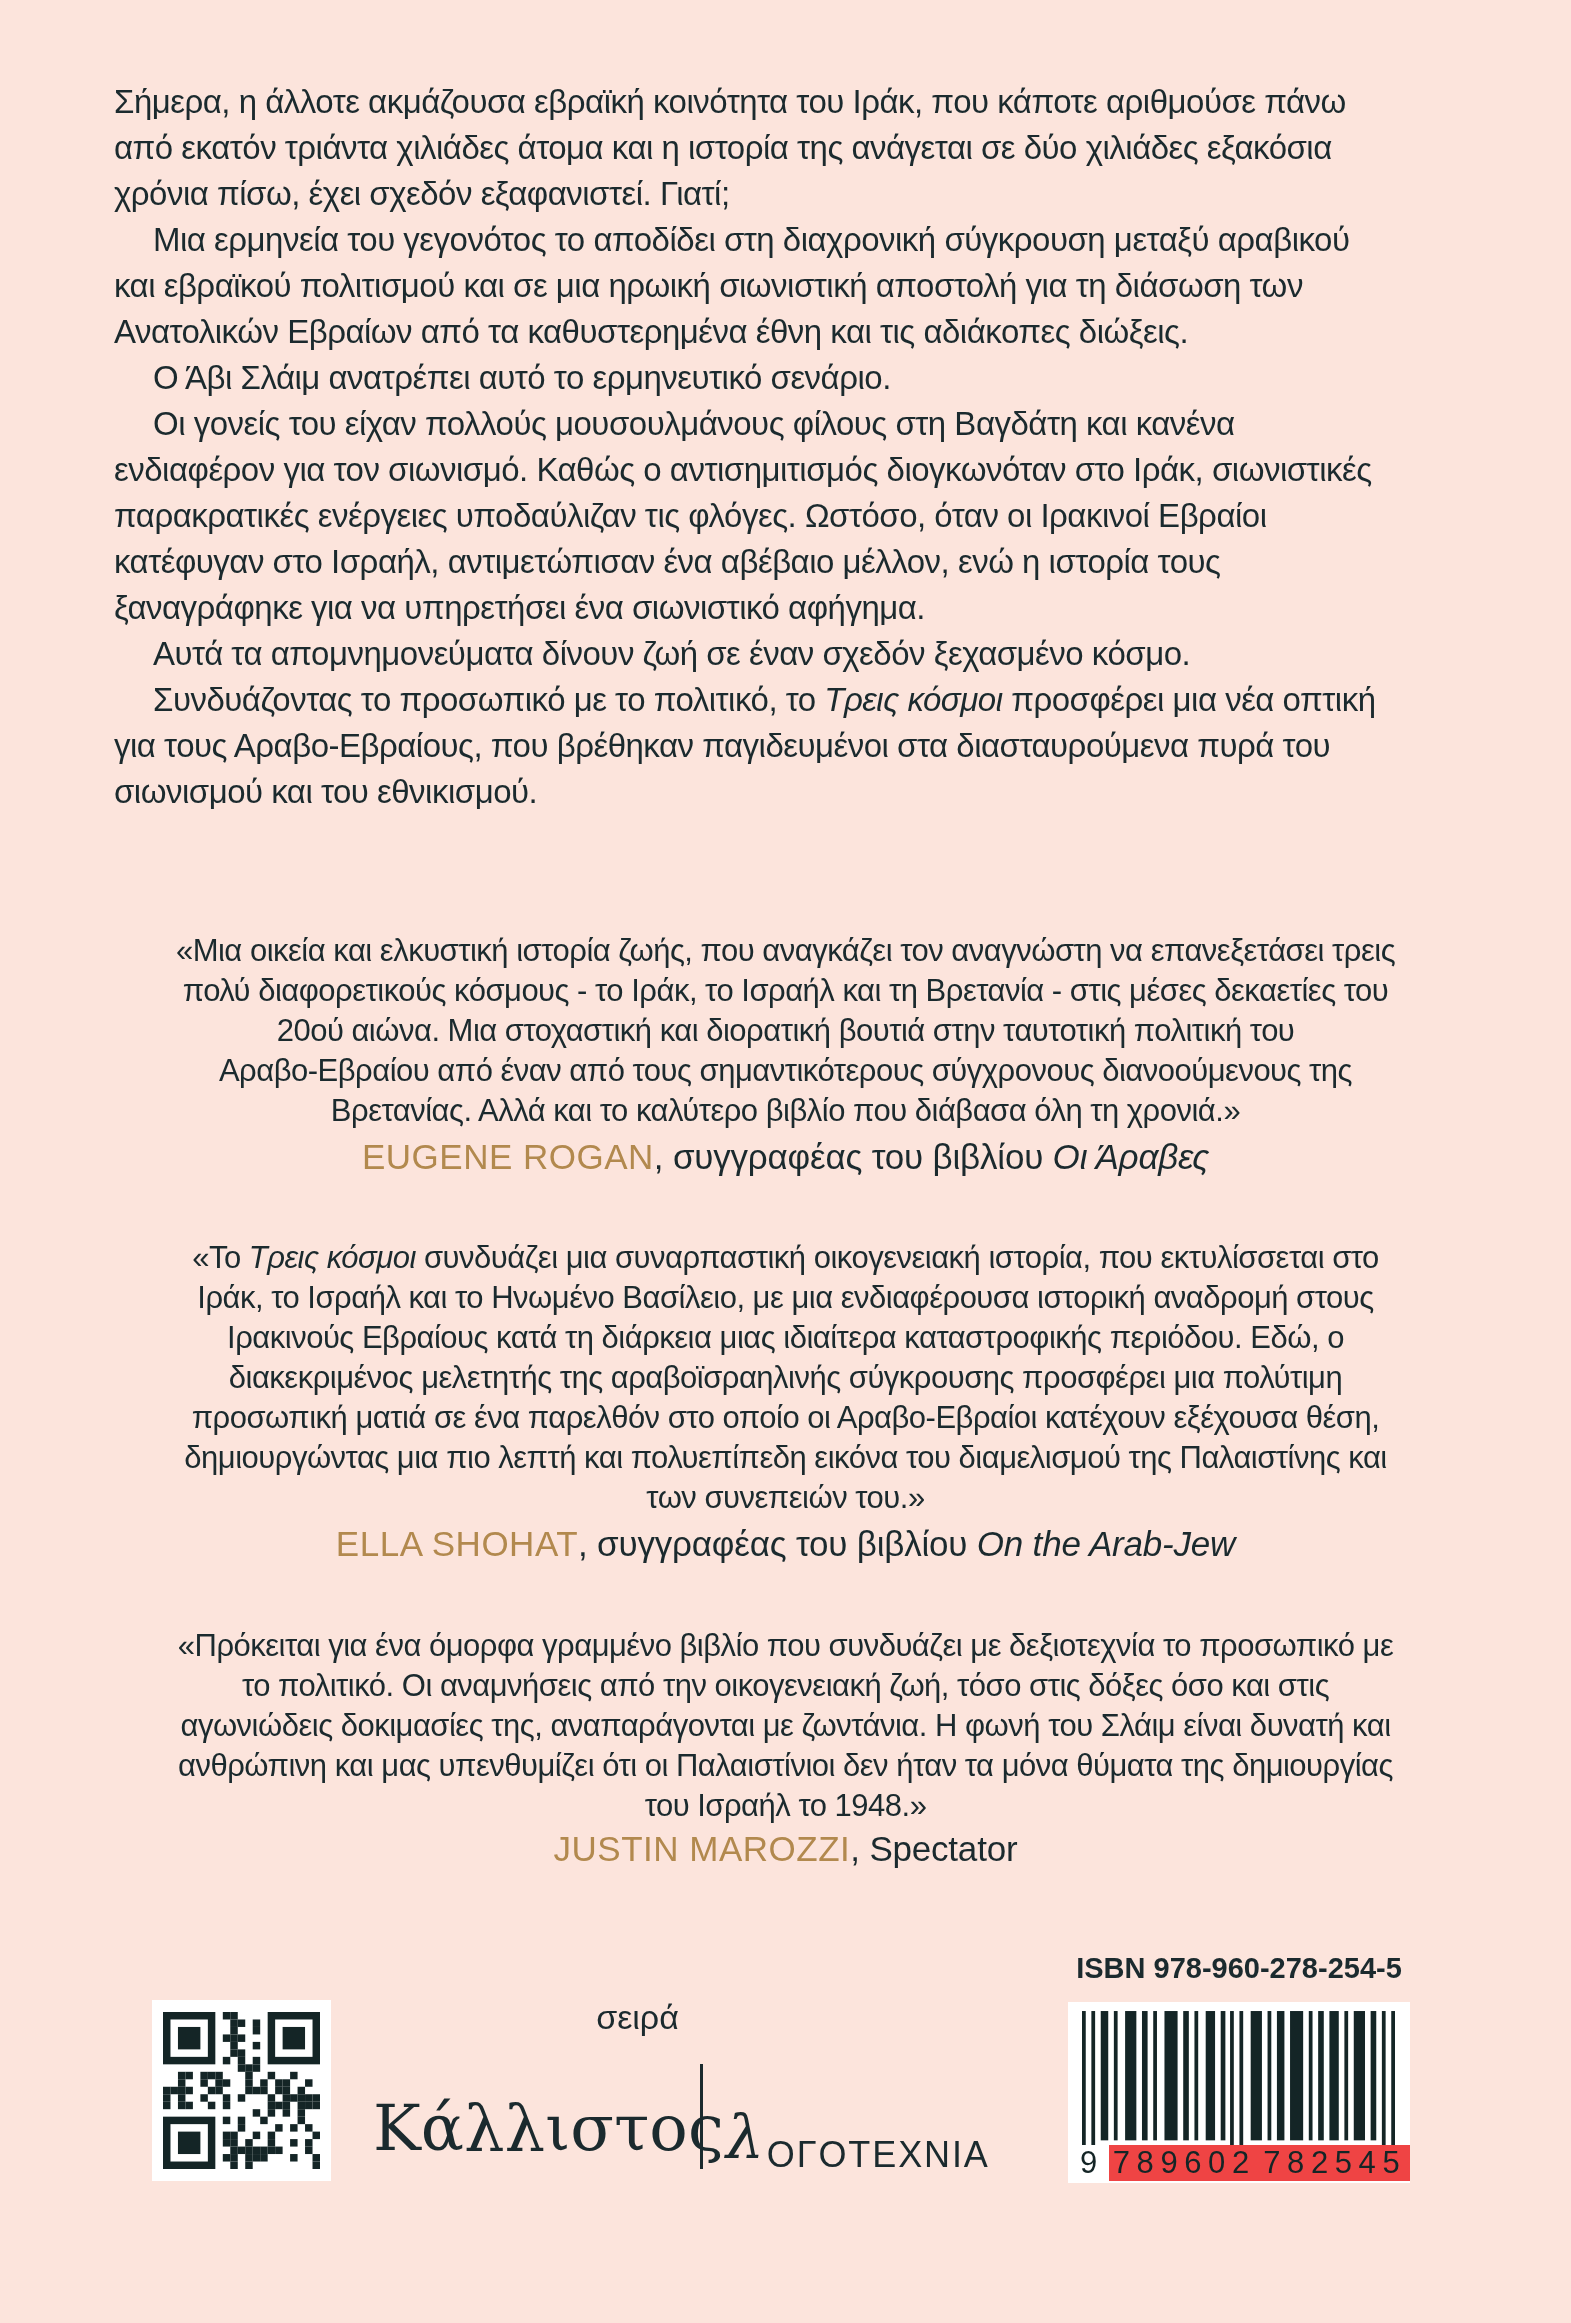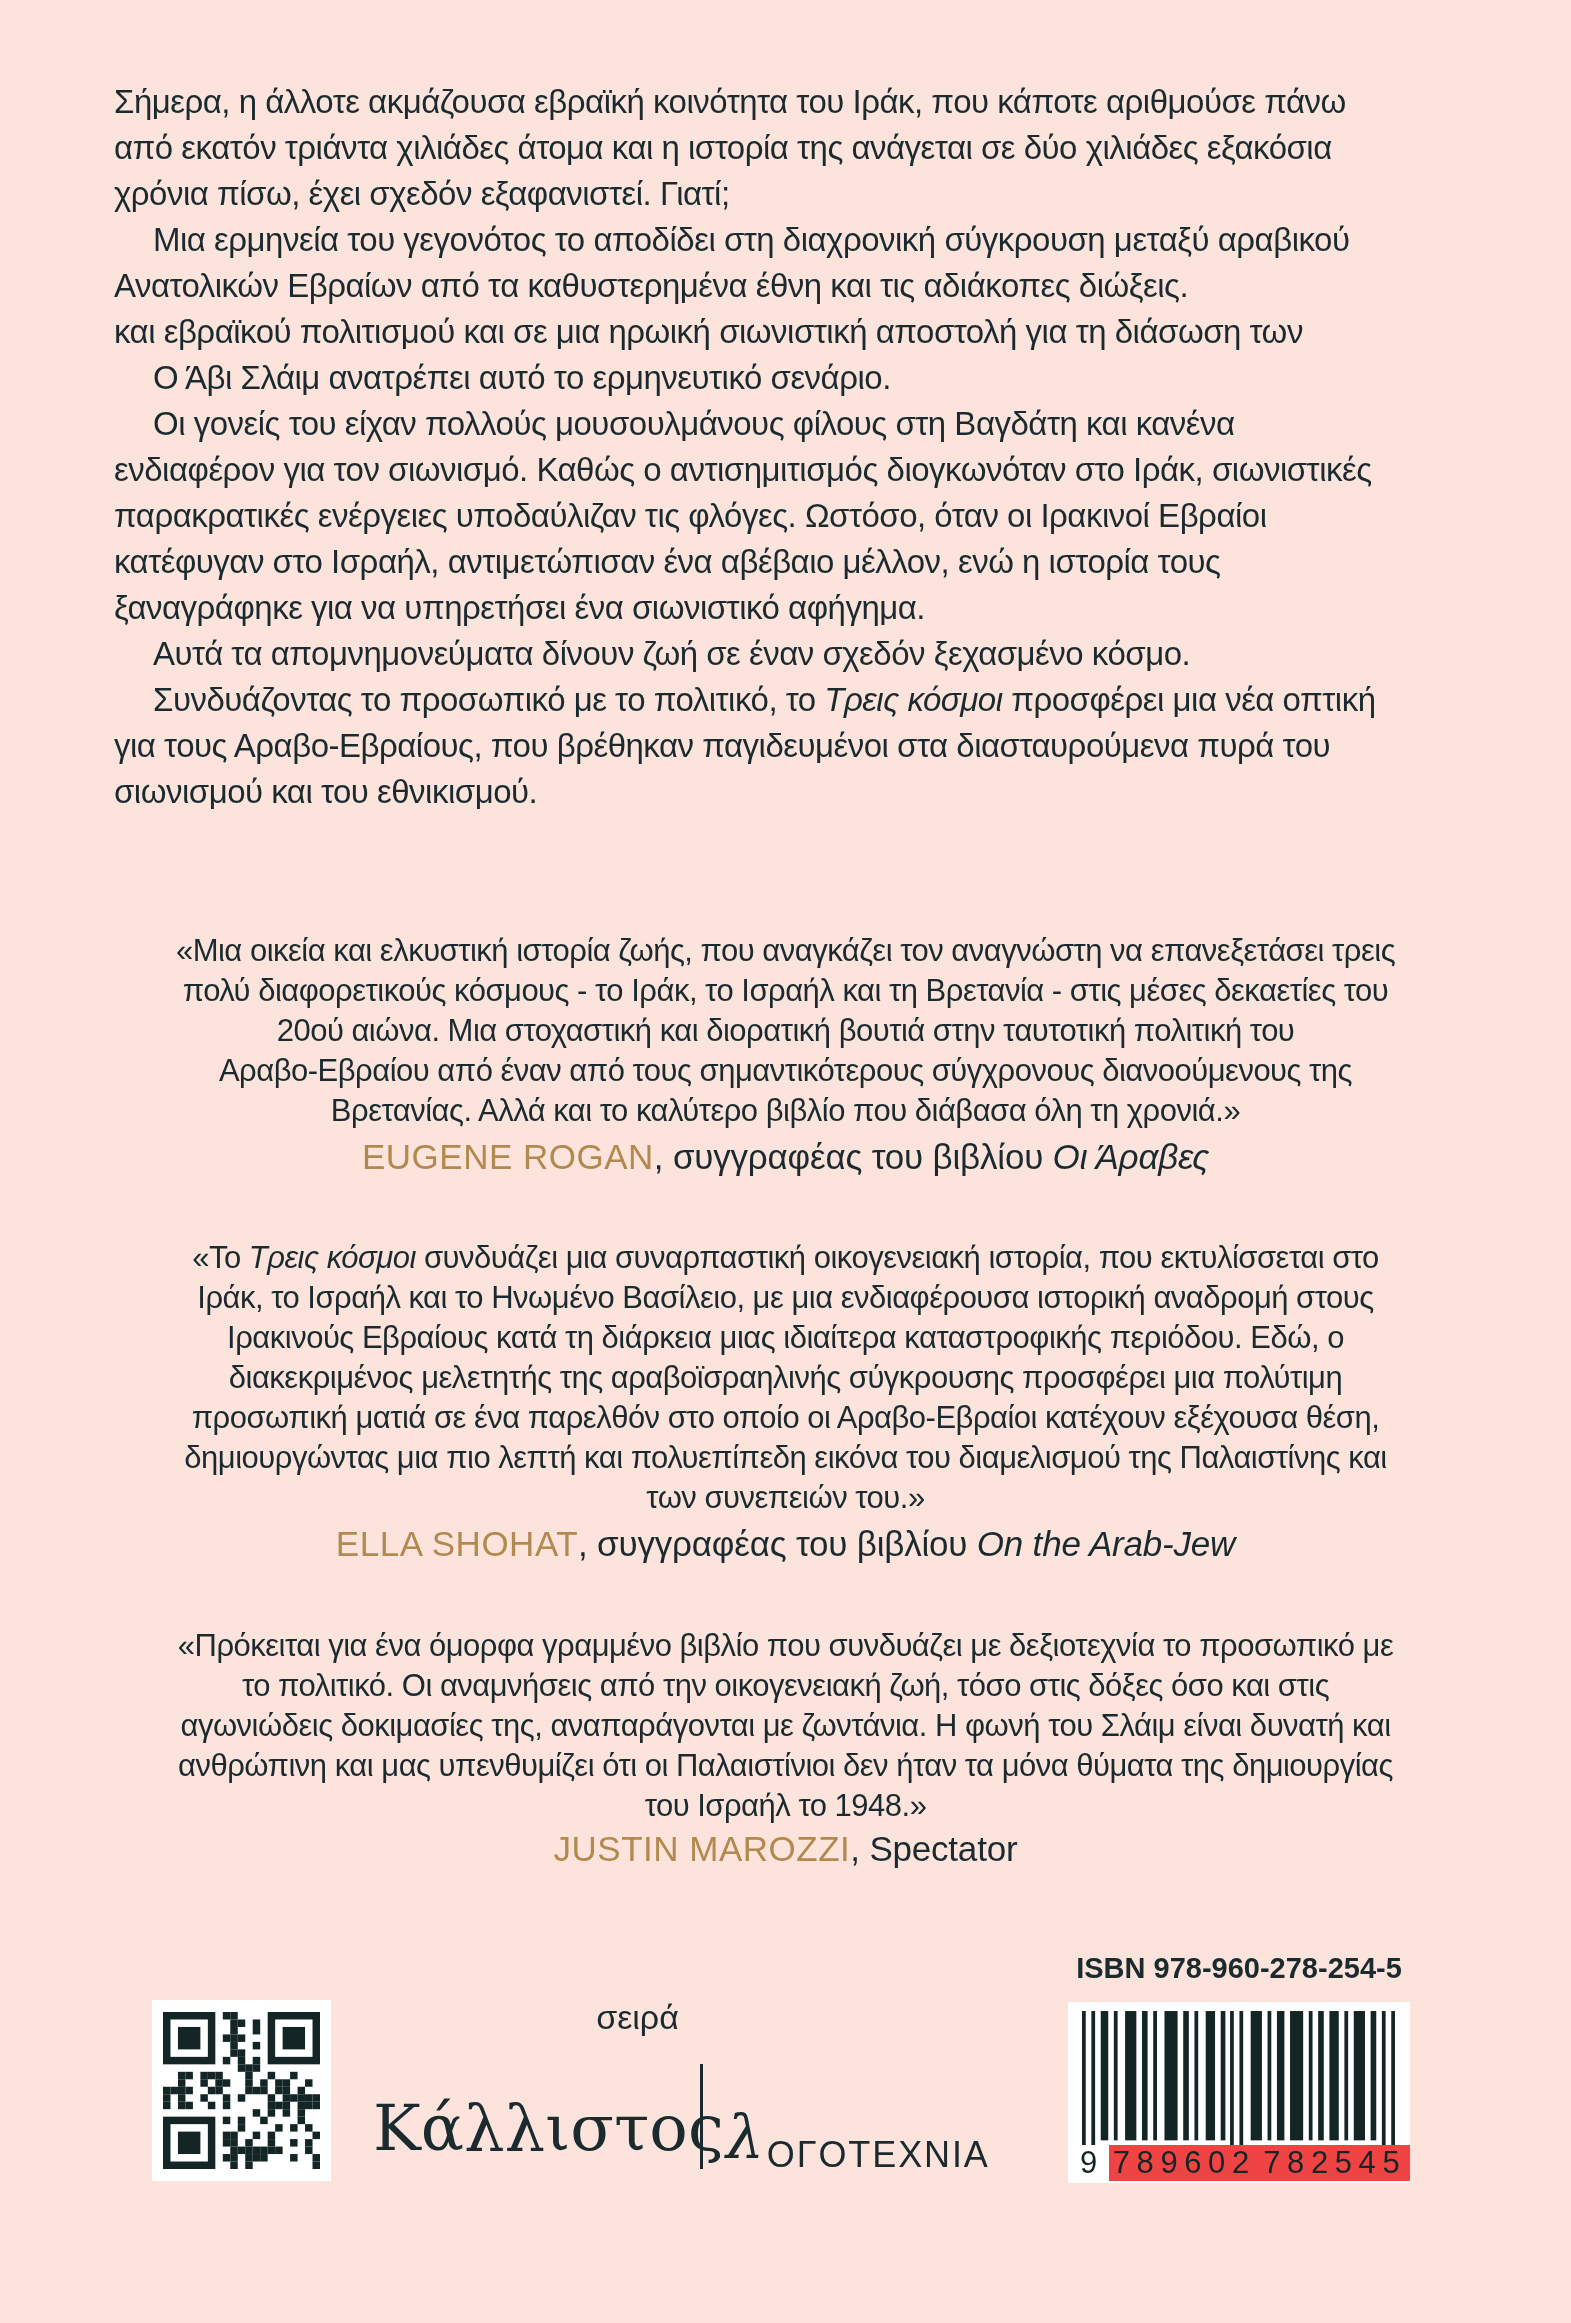--- a/index.html
+++ b/index.html
@@ -84,22 +84,22 @@
 </head>
 <body>
 
 <div class="page">
 
   <div class="synopsis">
     <div class="syn-line">Σήμερα, η άλλοτε ακμάζουσα εβραϊκή κοινότητα του Ιράκ, που κάποτε αριθμούσε πάνω</div>
     <div class="syn-line">από εκατόν τριάντα χιλιάδες άτομα και η ιστορία της ανάγεται σε δύο χιλιάδες εξακόσια</div>
     <div class="syn-line">χρόνια πίσω, έχει σχεδόν εξαφανιστεί. Γιατί;</div>
     <div class="syn-line indent">Μια ερμηνεία του γεγονότος το αποδίδει στη διαχρονική σύγκρουση μεταξύ αραβικού</div>
+    <div class="syn-line">και εβραϊκού πολιτισμού και σε μια ηρωική σιωνιστική αποστολή για τη διάσωση των</div>
     <div class="syn-line">Ανατολικών Εβραίων από τα καθυστερημένα έθνη και τις αδιάκοπες διώξεις.</div>
-    <div class="syn-line">και εβραϊκού πολιτισμού και σε μια ηρωική σιωνιστική αποστολή για τη διάσωση των</div>
     <div class="syn-line indent">Ο Άβι Σλάιμ ανατρέπει αυτό το ερμηνευτικό σενάριο.</div>
     <div class="syn-line indent">Οι γονείς του είχαν πολλούς μουσουλμάνους φίλους στη Βαγδάτη και κανένα</div>
     <div class="syn-line">ενδιαφέρον για τον σιωνισμό. Καθώς ο αντισημιτισμός διογκωνόταν στο Ιράκ, σιωνιστικές</div>
     <div class="syn-line">παρακρατικές ενέργειες υποδαύλιζαν τις φλόγες. Ωστόσο, όταν οι Ιρακινοί Εβραίοι</div>
     <div class="syn-line">κατέφυγαν στο Ισραήλ, αντιμετώπισαν ένα αβέβαιο μέλλον, ενώ η ιστορία τους</div>
     <div class="syn-line">ξαναγράφηκε για να υπηρετήσει ένα σιωνιστικό αφήγημα.</div>
     <div class="syn-line indent">Αυτά τα απομνημονεύματα δίνουν ζωή σε έναν σχεδόν ξεχασμένο κόσμο.</div>
     <div class="syn-line indent">
       <span>Συνδυάζοντας το προσωπικό με το πολιτικό, το </span><span class="ital">Τρεις κόσμοι</span><span> προσφέρει μια νέα οπτική</span>
     </div>

